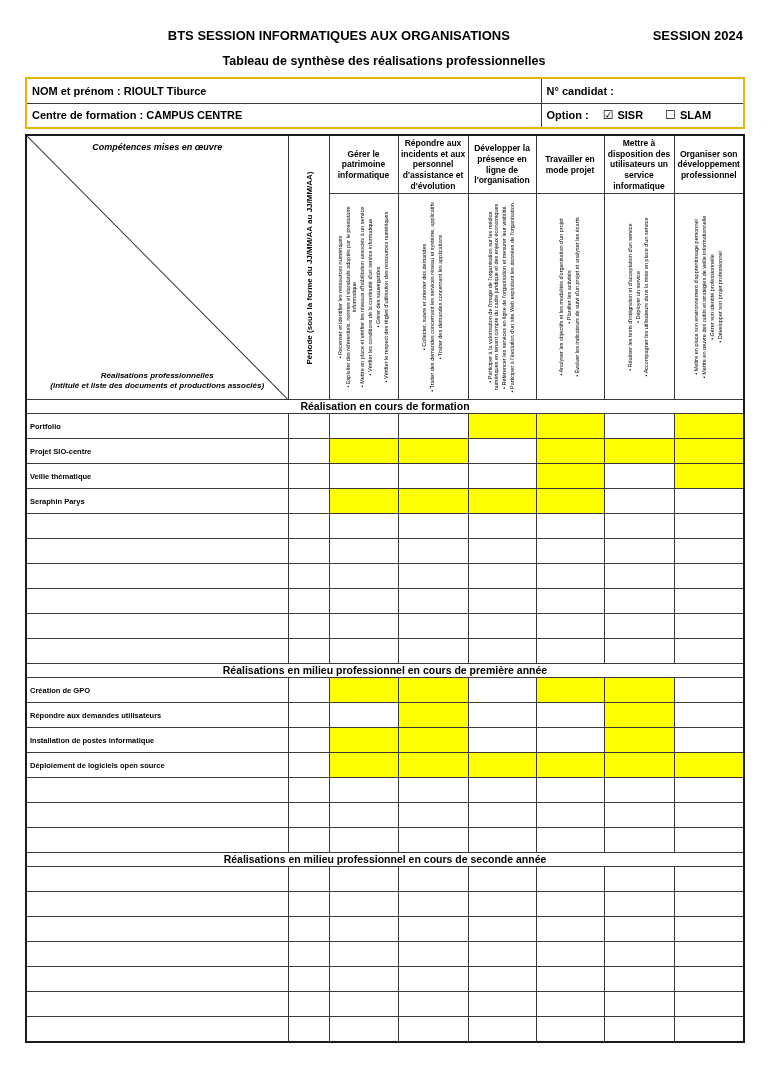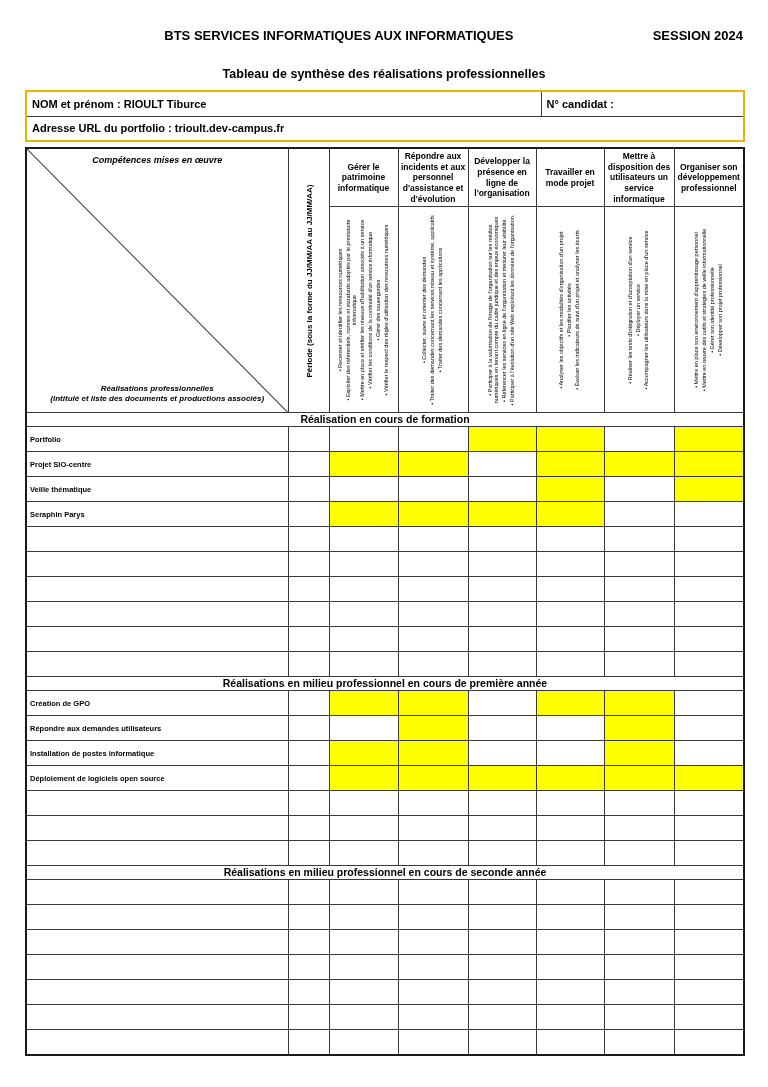--- a/index.html
+++ b/index.html
@@ -4,21 +4,21 @@
 <style>
   * { margin:0; padding:0; box-sizing:border-box; }
   html,body { background:#ffffff; }
   body { font-family:"Liberation Sans","DejaVu Sans",sans-serif; color:#000; }
   .page { width:768px; height:1087px; position:relative; background:#fff; overflow:hidden; }
   .content { padding:28px 25px 0 25px; }
 
   .doc-header { display:flex; align-items:baseline; font-weight:bold; font-size:13px; }
   .doc-title { flex:1; text-align:center; }
   .doc-session { white-space:nowrap;text-align:right; }
-  .doc-subtitle { text-align:center; font-weight:bold; font-size:12.5px; margin-top:24px; }
+  .doc-subtitle { text-align:center; font-weight:bold; font-size:12.5px; margin-top:11px; }
 
   table { border-collapse:collapse; table-layout:fixed; }
   .info-table { width:718px; margin-top:9px; border:2px solid #eab308; }
   .info-table td { border:1px solid #3a3a3a; font-weight:bold; font-size:11px; padding:3px 5px; height:25px; vertical-align:middle; }
   .option-cell { display:flex; align-items:center; }
   .option-label { margin-right:14px; }
   .cb-group { display:flex; align-items:center; margin-right:22px; }
   .cb-icon { font-size:12px; margin-right:4px; }
 
   .main-table { width:718px; margin-top:5px; border:2px solid #1a1a1a; }
@@ -43,21 +43,21 @@
   .label-cell { font-weight:bold; font-size:7.5px; padding-left:3px; vertical-align:middle; }
   .hl { background:var(--hl,#FFFF00); }
 </style>
 </head>
 <body>
 
 <div class="page">
   <div class="content">
 
     <div class="doc-header">
-      <span class="doc-title">BTS SERVICES INFORMATIQUES AUX INFORMATIQUES</span>
+      <span class="doc-title">BTS SESSION INFORMATIQUES AUX ORGANISATIONS</span>
       <span class="doc-session">SESSION 2024</span>
     </div>
     <div class="doc-subtitle">Tableau de synthèse des réalisations professionnelles</div>
 
     <table class="info-table">
       <colgroup>
           <col style="width:515px">
           <col style="width:203px">
         </colgroup>
       <tbody>
@@ -65,23 +65,36 @@
         <td>
           <span>NOM et prénom :</span>
           <span>RIOULT Tiburce</span>
         </td>
         <td>
           <span>N° candidat :</span>
           <span></span>
         </td>
       </tr>
       <tr>
-        <td colspan="2">
-          <span>Adresse URL du portfolio :</span>
-          <span>trioult.dev-campus.fr</span>
+        <td>
+          <span>Centre de formation :</span>
+          <span>CAMPUS CENTRE</span>
+        </td>
+        <td>
+          <span class="option-cell">
+            <span class="option-label">Option :</span>
+            <span class="cb-group">
+              <span class="cb-icon">☑</span>
+              <span>SISR</span>
+            </span>
+            <span class="cb-group" style="margin-right:0">
+              <span class="cb-icon">☐</span>
+              <span>SLAM</span>
+            </span>
+          </span>
         </td>
       </tr>
     </tbody>
       </table>
 
     <table class="main-table">
       <colgroup>
         <col style="width:262px">
           <col style="width:41px">
         <col style="width:69px">

